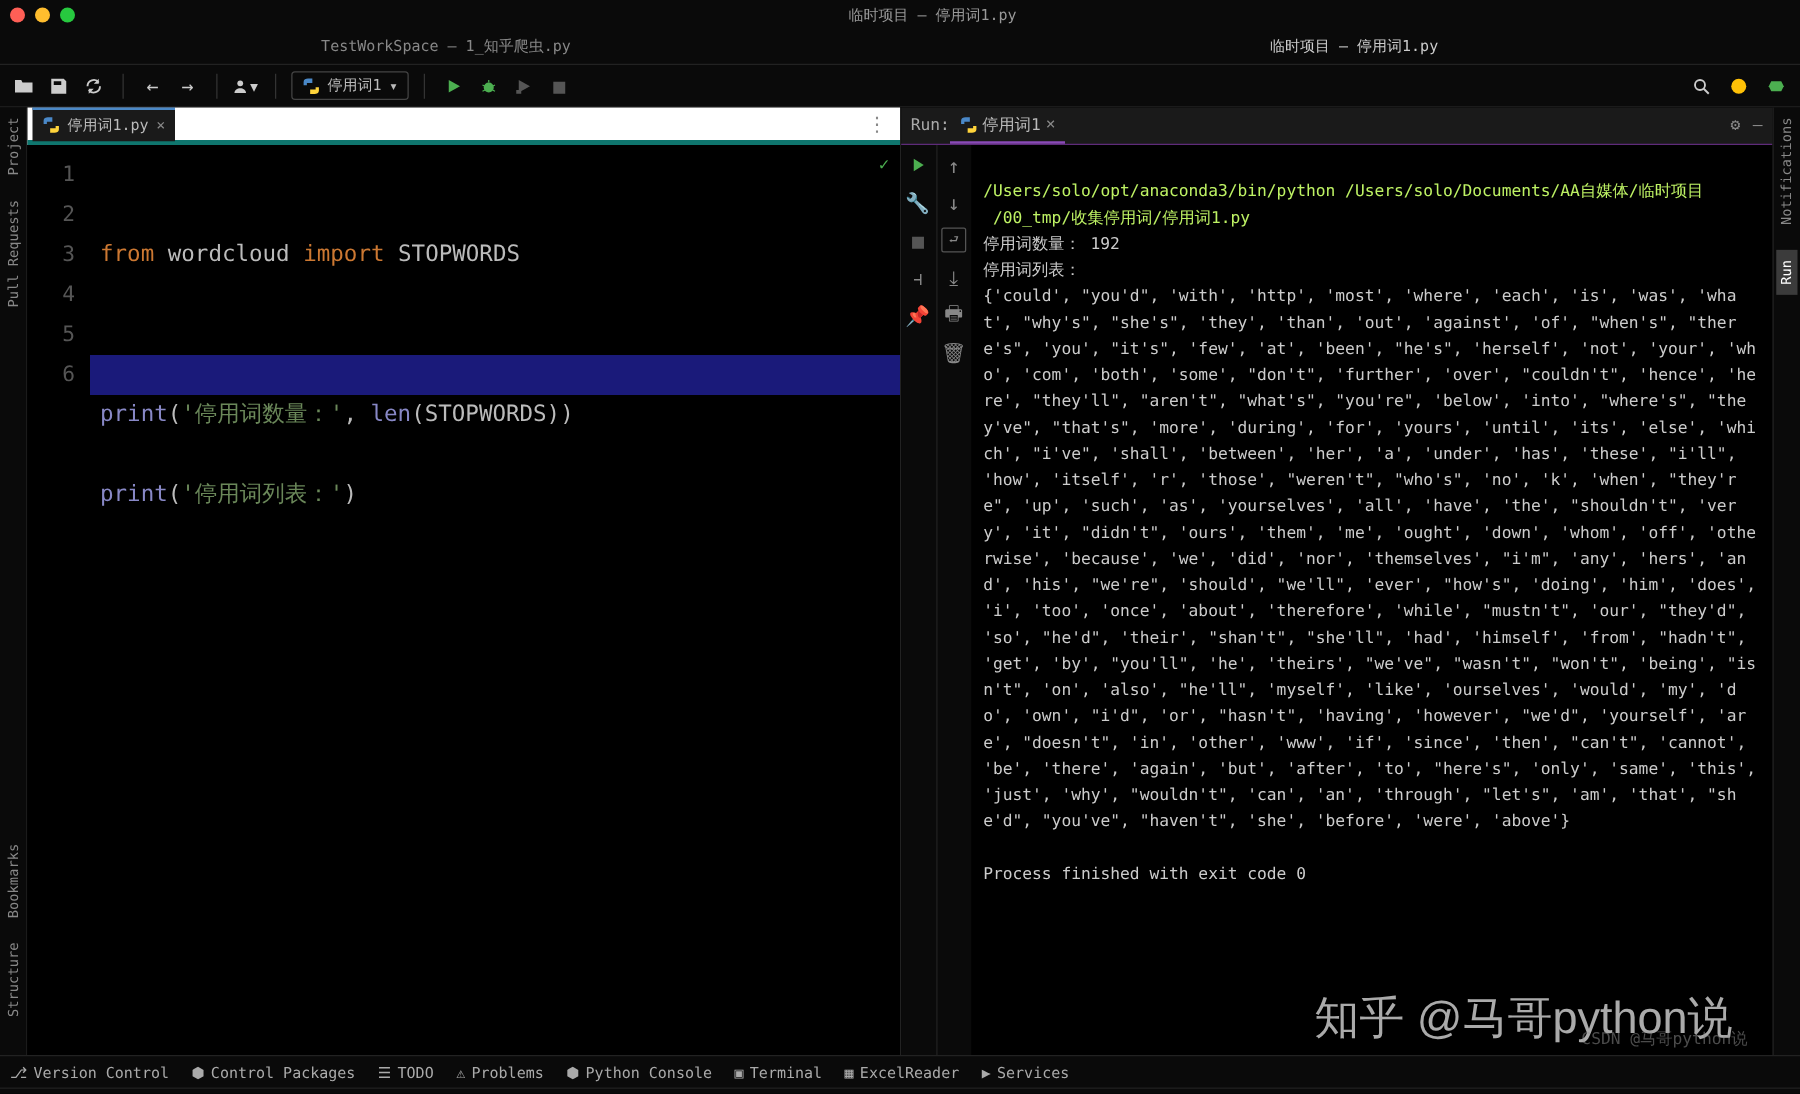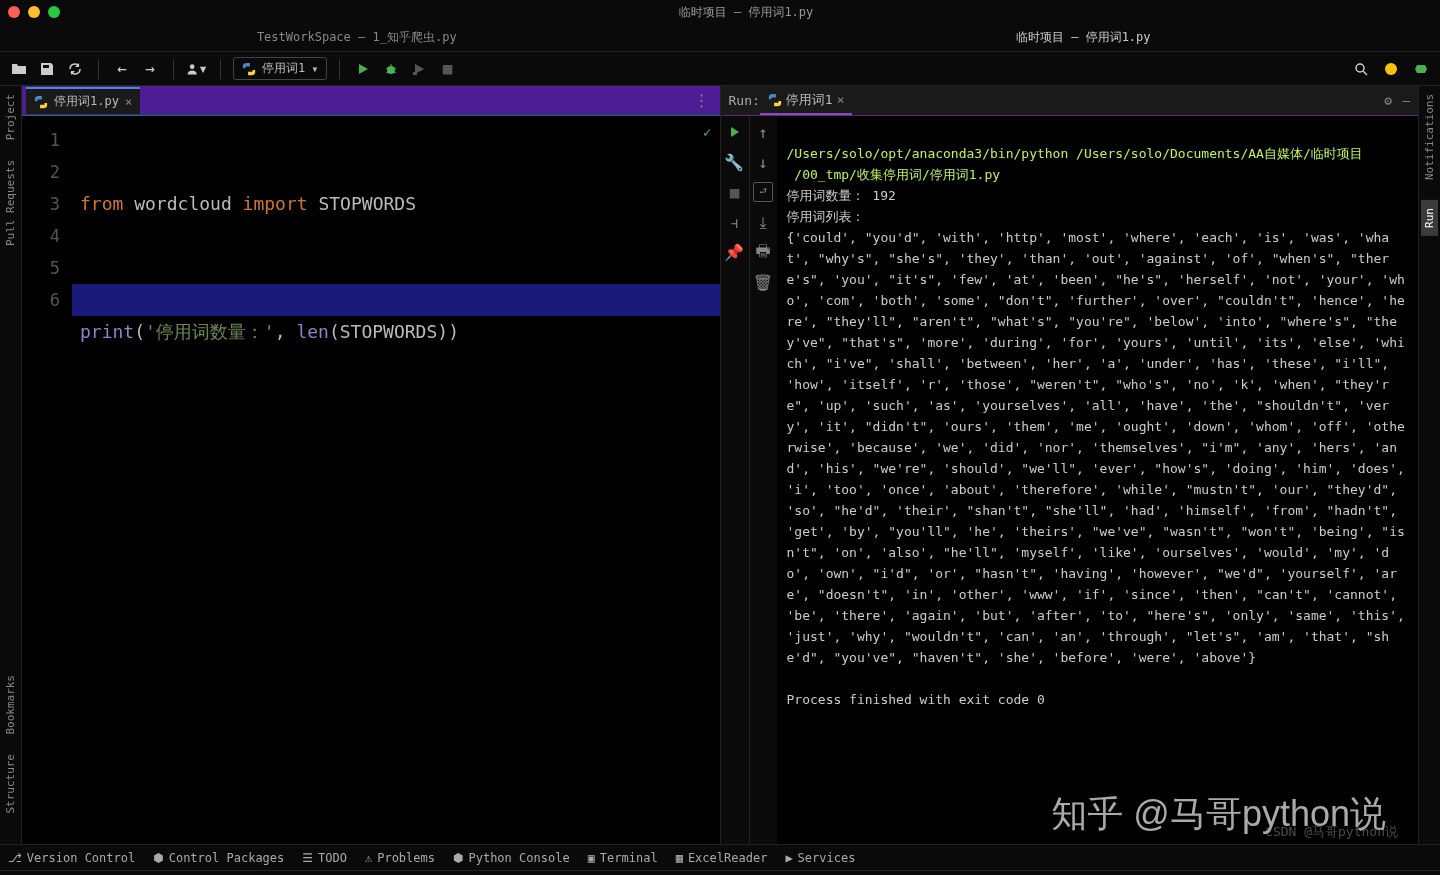--- a/index.html
+++ b/index.html
@@ -22,21 +22,21 @@
 .py-icon { width:14px; height:14px; }
 .play-green { color: #4caf50; }
 .bug-green { color: #4caf50; }
 .tb-right { margin-left: auto; display:flex; gap:8px; align-items:center; }
 .main { display: flex; height: 758px; }
 .left-rail { width: 22px; background: #0a0a0a; border-right: 1px solid #222; display:flex; flex-direction:column; align-items:center; padding-top:8px; gap:20px; }
 .rail-text { writing-mode: vertical-rl; transform: rotate(180deg); font-size: 11px; color: #888; cursor:pointer; display:flex; align-items:center; gap:4px; }
 .right-rail { width: 22px; background: #0a0a0a; border-left: 1px solid #222; display:flex; flex-direction:column; align-items:center; padding-top:8px; gap:20px; }
 .rail-text.active { color: #fff; background:#3b3b3b; padding:8px 2px; }
 .editor-panel { flex: 1; display: flex; flex-direction: column; background: #000; }
-.file-tabs { height: 30px; background: #4c1d95; display: flex; align-items: center; padding: 0 4px; border-bottom: 1px solid #0f766e; }
+.file-tabs { height: 30px; background: #ffffff; display: flex; align-items: center; padding: 0 4px; border-bottom: 4px solid #0f766e; }
 .file-tab { display: flex; align-items: center; gap: 6px; padding: 4px 8px; background: #1a1a1a; font-size: 12px; border-top:2px solid #4a88c7; }
 .file-tab .close { color: #888; cursor:pointer; }
 .file-tabs .more { margin-left:auto; color:#888; cursor:pointer; padding:0 6px; }
 .editor-body { flex: 1; display: flex; background: #000; position:relative; }
 .gutter { width: 50px; background: #000; color: #555; text-align: right; padding: 8px 12px 0 0; font-size: 17px; line-height: 32px; }
 .code { flex: 1; padding: 8px 0 0 8px; font-size: 18px; line-height: 32px; white-space: pre; font-family:'Monaco',monospace; position:relative; }
 .code .kw { color: #cc7832; }
 .code .str { color: #6a8759; }
 .code .func { color: #8888c6; }
 .code .name { color: #bbb; }
@@ -195,20 +195,21 @@
           <div>3</div>
           <div>4</div>
           <div>5</div>
           <div>6</div>
       </div>
       <div class="code">
 <div class="current-line"></div>
 <div class="code-line"><span class="kw">from</span><span class="name"> wordcloud </span><span class="kw">import</span><span class="name"> STOPWORDS</span></div>
 <div class="code-line"></div>
 <div class="code-line"><span class="func">print</span><span class="name">(</span><span class="str">'停用词数量：'</span><span class="name">, </span><span class="func">len</span><span class="name">(STOPWORDS))</span></div>
+<div class="code-line"><span class="func">print</span><span class="name">(</span><span class="str">'停用词列表：'</span><span class="name">)</span></div>
       </div>
     </div>
   </div>
 
   <div class="run-panel">
     <div class="run-header">
       <span class="label">Run:</span>
       <div class="run-tab">
         <svg class="py-icon" width="14" height="14" viewBox="0 0 16 16">
             <path fill="#4a88c7" d="M5 1h4v4H4v2H1V4c0-2 2-3 4-3z"></path>

